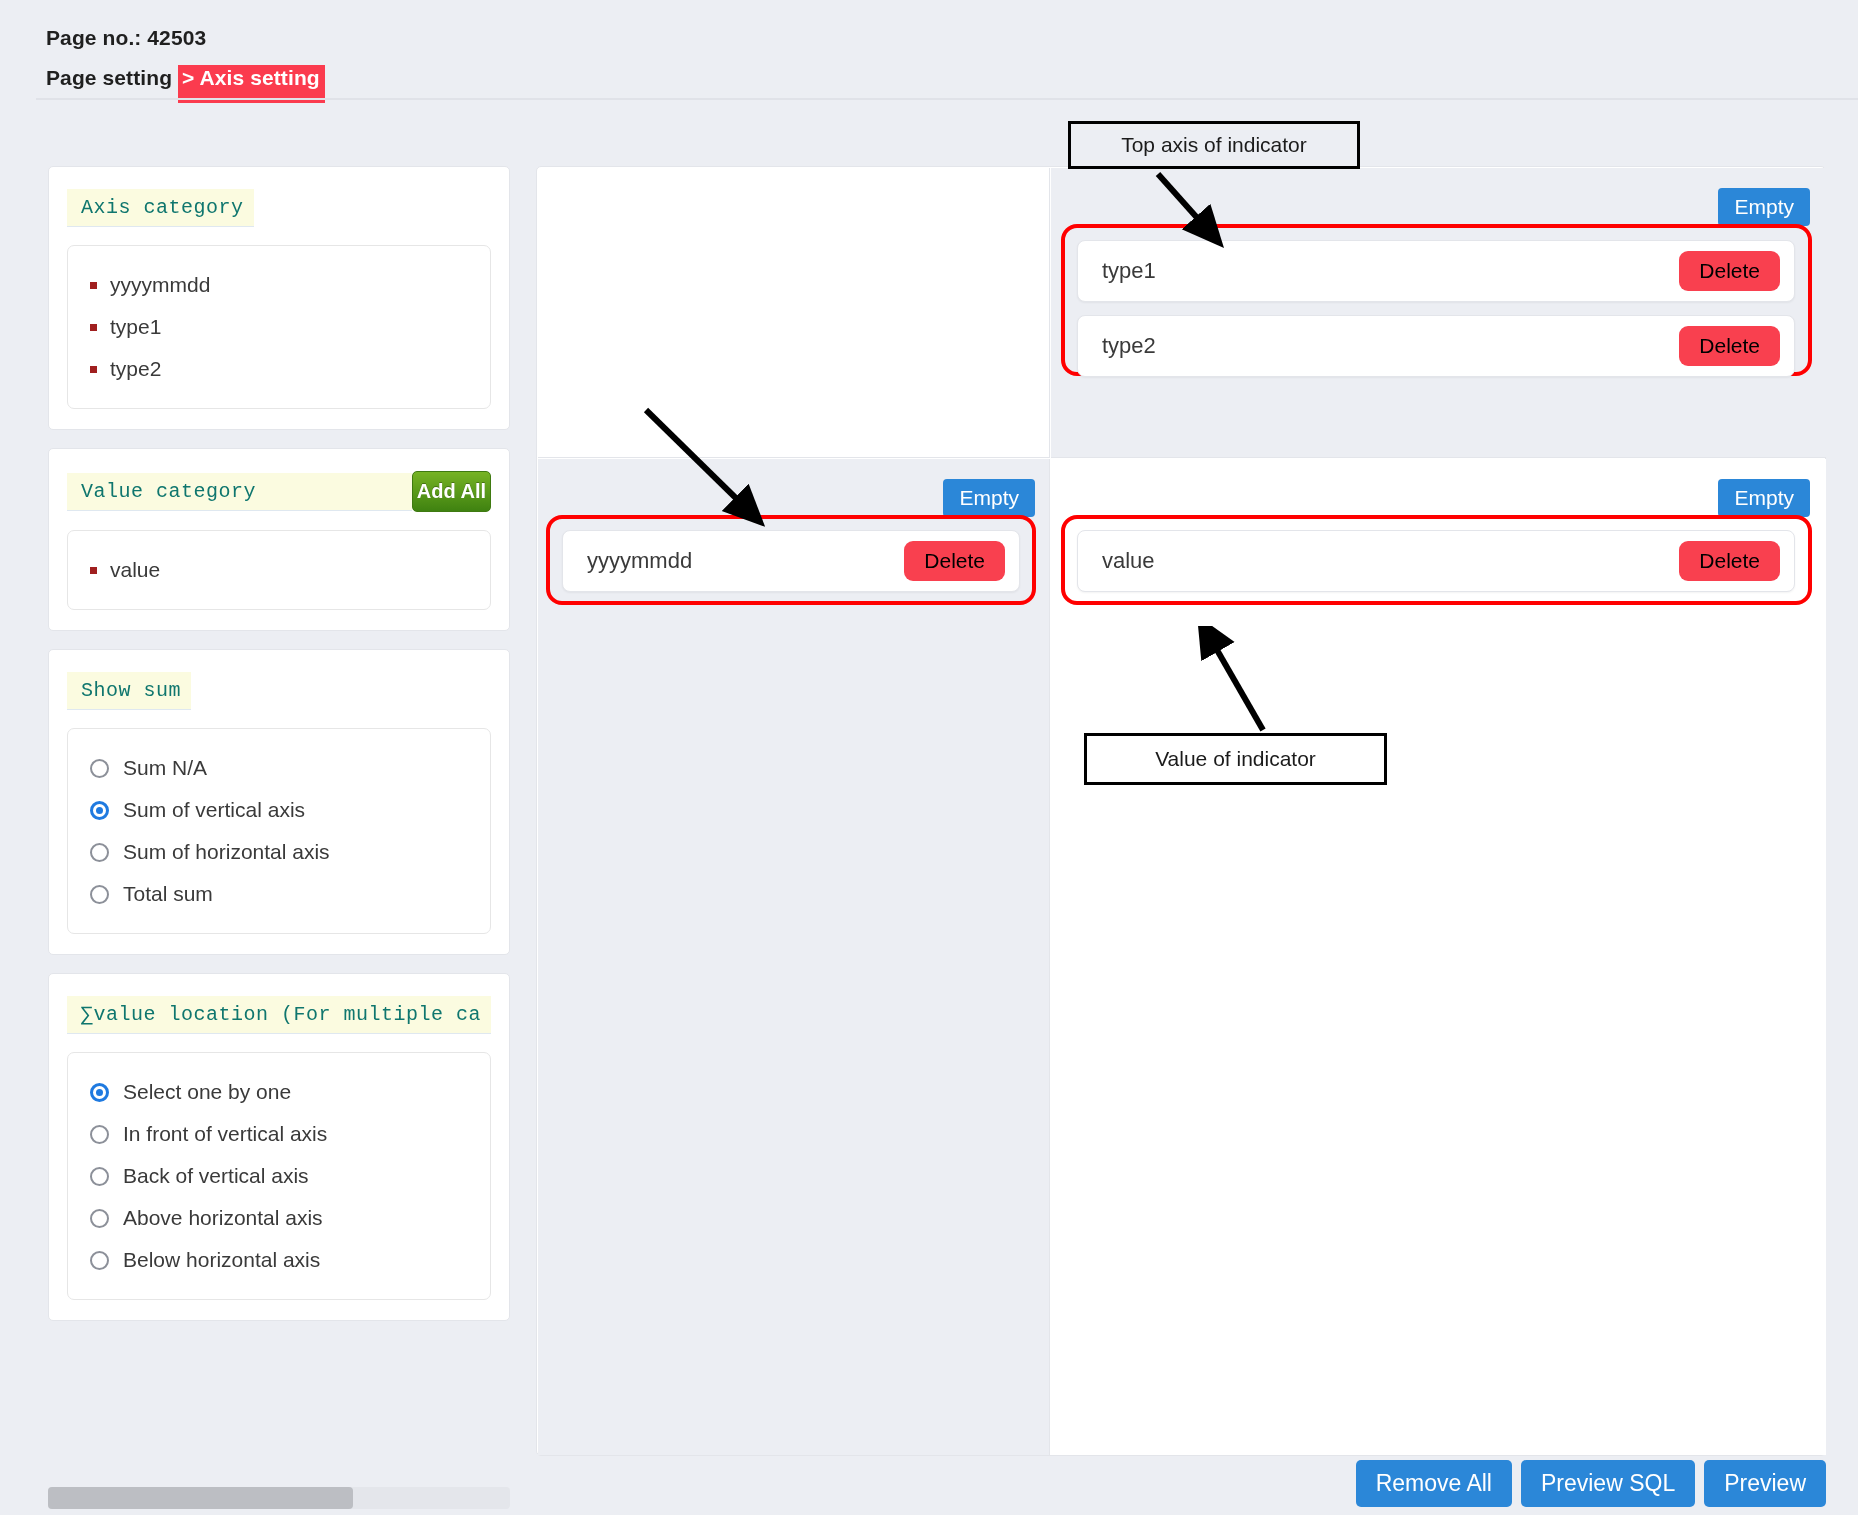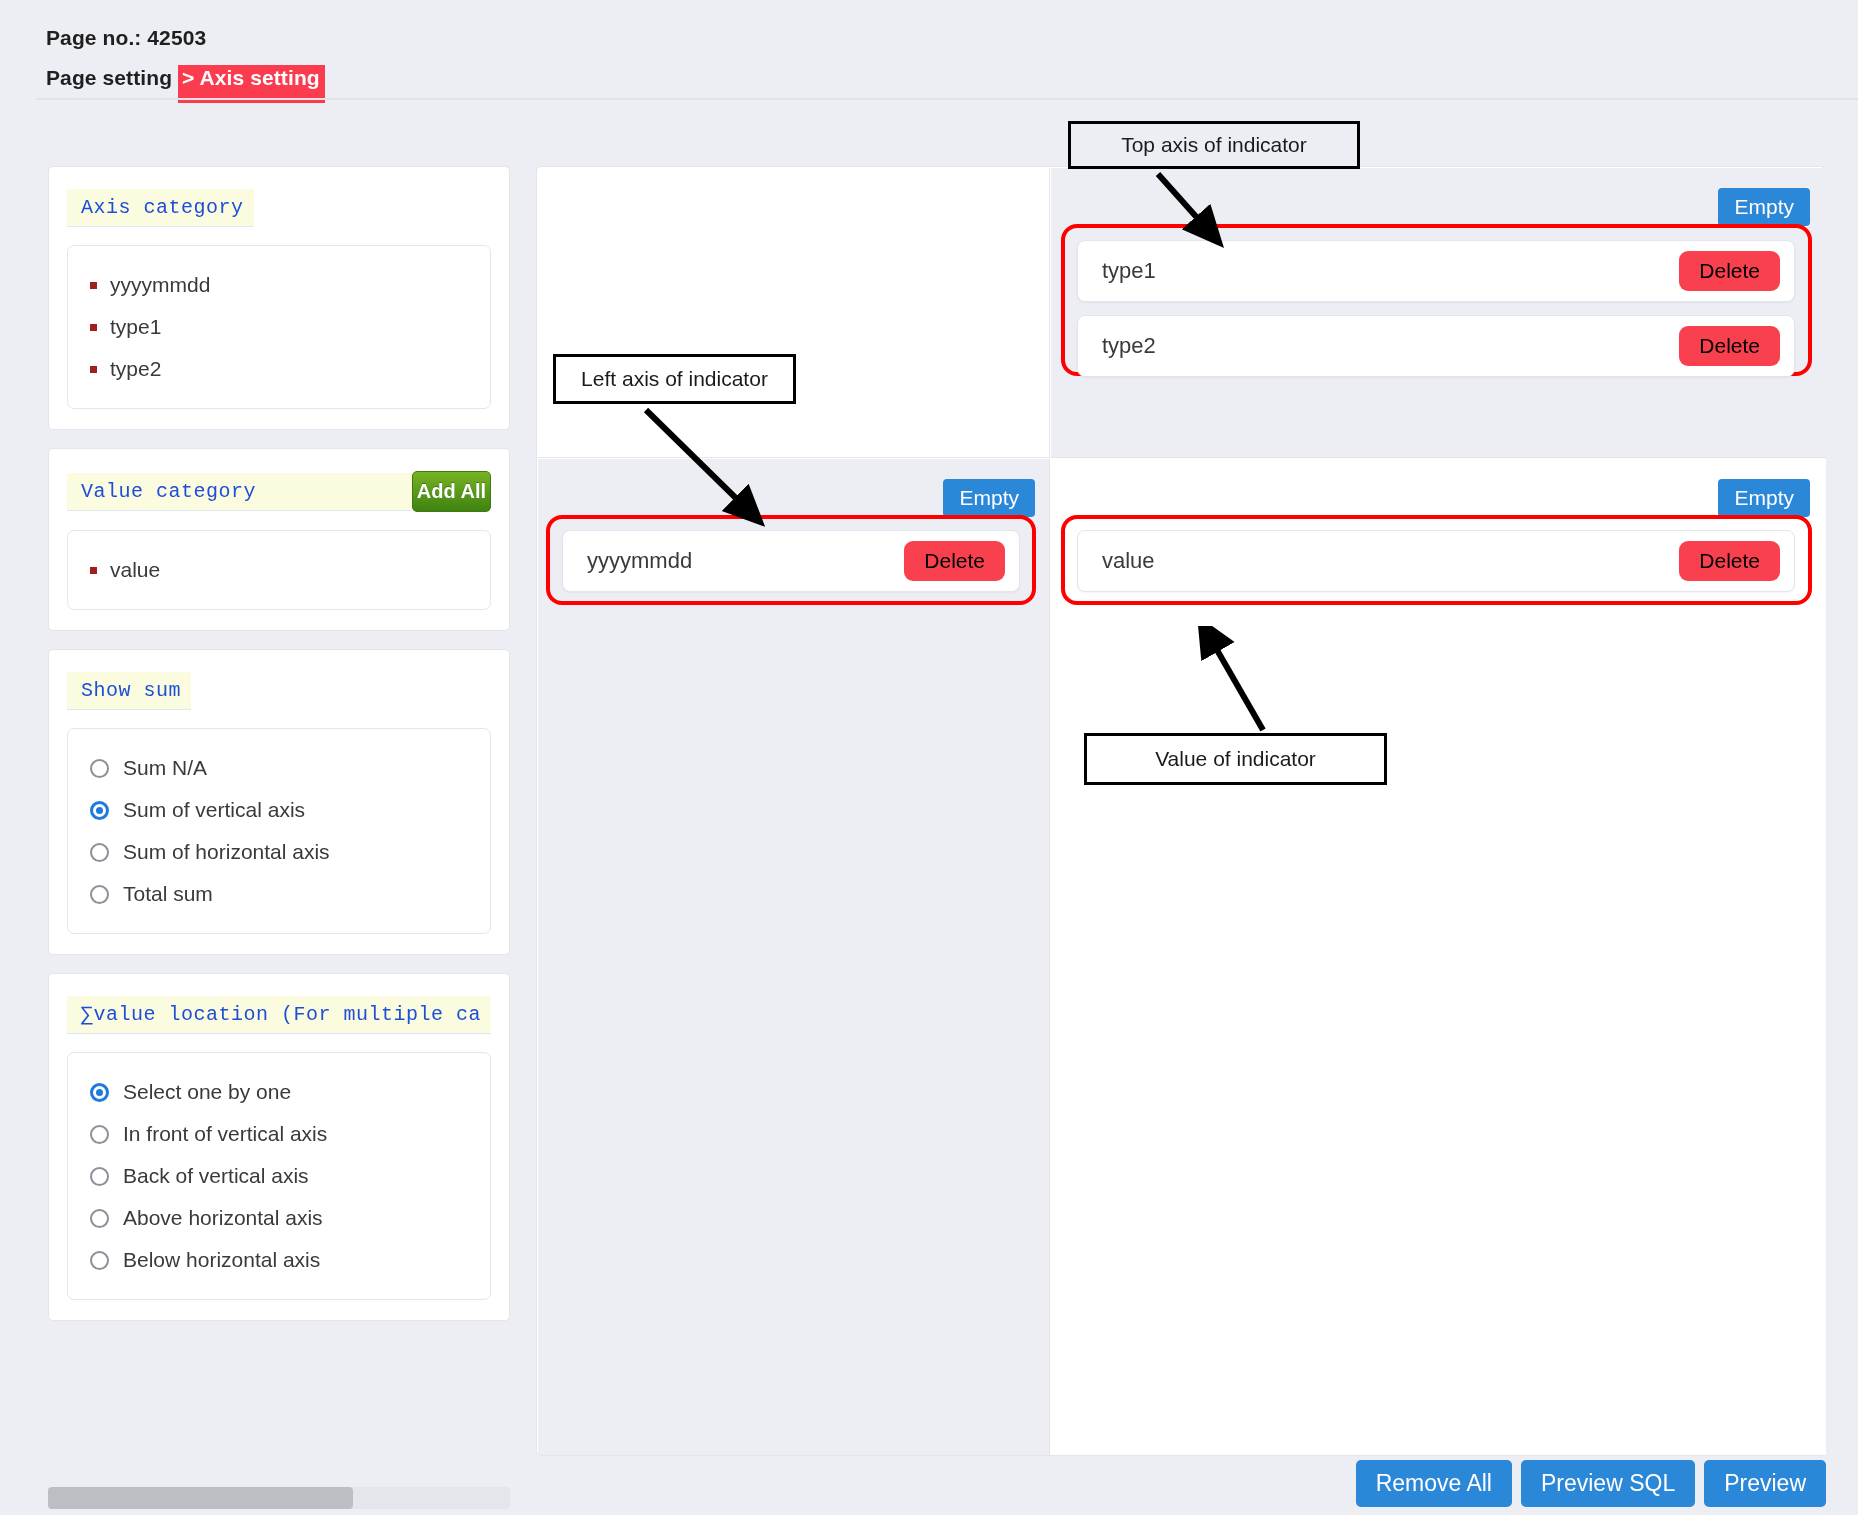--- a/index.html
+++ b/index.html
@@ -24,21 +24,21 @@
   
   .left-col { position: absolute; left: 12px; top: 166px; width: 462px; height: 1340px; }
   .right-col { position: absolute; left: 500px; top: 166px; width: 1290px; height: 1290px;
                background: #ffffff; border: 1px solid #e3e5ea; border-radius: 5px; }
 
   
   .panel { background: #ffffff; border: 1px solid #e3e5ea; border-radius: 5px;
            margin-bottom: 18px; padding: 22px 18px 20px 18px; position: relative; }
   .panel-head { display: flex; align-items: center; }
   .sec-title { font-family: "Liberation Mono", "DejaVu Sans Mono", monospace;
-               font-size: 20px; color: #1d4ed8; background: #fbfbe0;
+               font-size: 20px; color: #0f766e; background: #fbfbe0;
                border-bottom: 1px solid #dfe8f0; padding: 7px 10px 7px 14px;
                flex: 0 0 auto; letter-spacing: .5px; white-space: nowrap; }
   .sec-title.grow { flex: 1 1 auto; overflow: hidden; }
   .btn-addall { margin-left: auto; background: linear-gradient(180deg,#76b324 0%,#3f8210 100%);
                 color: #fff; font-size: 20px; font-weight: bold; border: 1px solid #3f7a11;
                 border-radius: 5px; padding: 8px 4px; cursor: pointer;
                 text-shadow: 0 -1px 0 rgba(0,0,0,.3); }
   .listbox { margin-top: 18px; border: 1px solid #e6e6e6; border-radius: 7px;
              background: #ffffff; padding: 18px 22px; }
   .bullet-row { display: flex; align-items: center; font-size: 21px; color: #3a3a3a;
@@ -236,21 +236,20 @@
   <div class="callout fill-gray" style="left:1032px; top:121px; width:292px; height:48px;">Top axis of indicator</div>
   <svg class="arrow-svg" style="left:1110px; top:168px;" width="120" height="80">
     <defs>
       <marker id="ah1" markerWidth="7" markerHeight="7" refX="3" refY="3.2" orient="auto">
         <path d="M0,0 L7,3.2 L0,6.4 z" fill="#000"></path>
       </marker>
     </defs>
     <line x1="12" y1="6" x2="62" y2="62" stroke="#000" stroke-width="6" marker-end="url(#ah1)"></line>
   </svg>
 
-  <div class="callout fill-white" style="left:517px; top:354px; width:243px; height:50px;">Left axis of indicator</div>
   <svg class="arrow-svg" style="left:600px; top:404px;" width="160" height="130">
     <defs>
       <marker id="ah2" markerWidth="7" markerHeight="7" refX="3" refY="3.2" orient="auto">
         <path d="M0,0 L7,3.2 L0,6.4 z" fill="#000"></path>
       </marker>
     </defs>
     <line x1="10" y1="6" x2="112" y2="106" stroke="#000" stroke-width="6" marker-end="url(#ah2)"></line>
   </svg>
 
   <div class="callout fill-white" style="left:1048px; top:733px; width:303px; height:52px;">Value of indicator</div>

